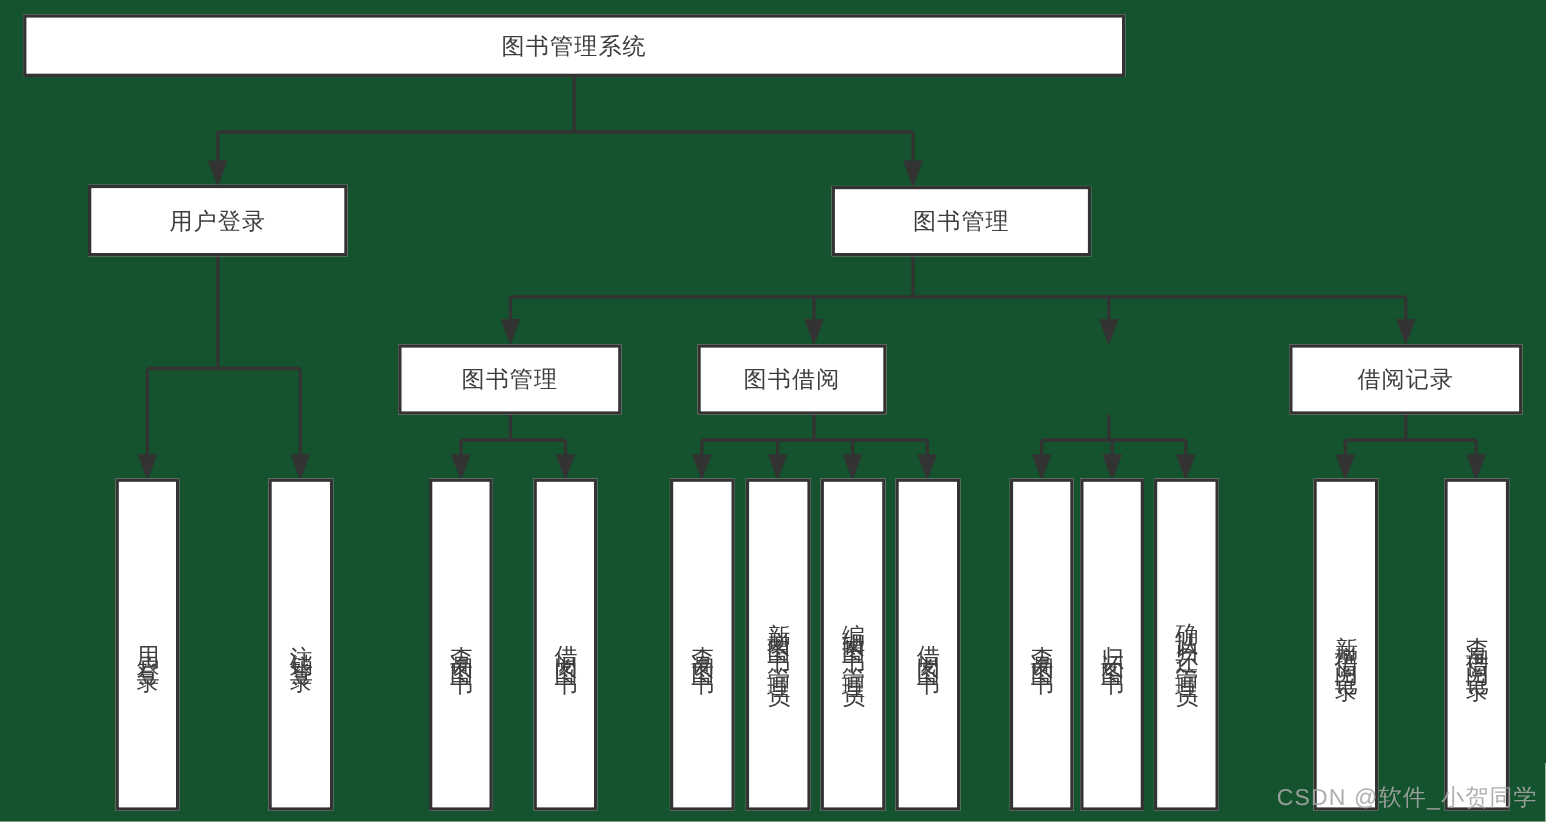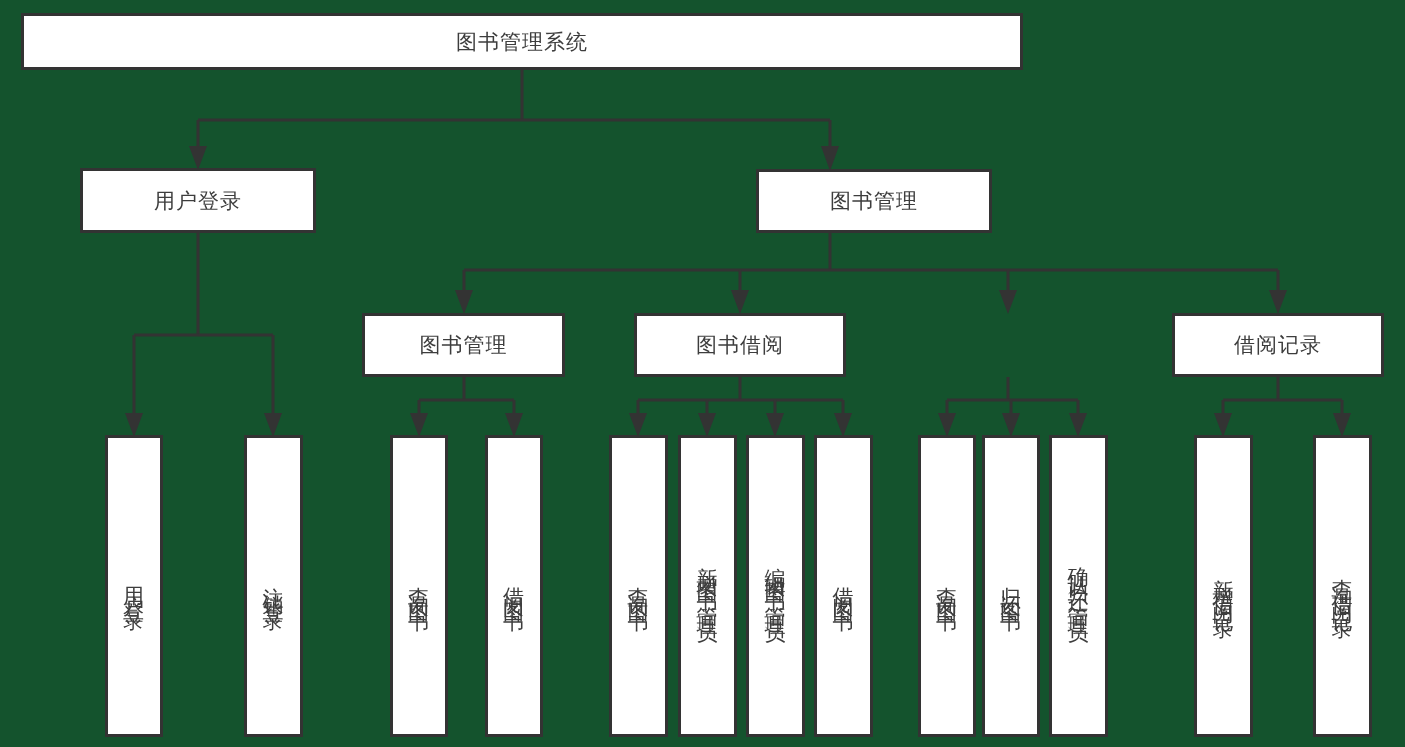--- a/index.html
+++ b/index.html
@@ -139,21 +139,21 @@
   <div class="node" style="left:80px; top:168px; width:236px; height:65px;">
     <span class="label">用户登录</span>
   </div>
   <div class="node" style="left:712px; top:169px; width:236px; height:64px;margin-left:44px;">
     <span class="label">图书管理</span>
   </div>
 
   <div class="node" style="left:362px; top:313px; width:203px; height:64px;">
     <span class="label">图书管理</span>
   </div>
-  <div class="node" style="left:634px; top:313px; width:212px; height:64px;">
+  <div class="node" style="left:634px; top:313px; width:172px; height:64px;">
     <span class="label">图书借阅</span>
   </div>
   <div class="node" style="left:1172px; top:313px; width:212px; height:64px;">
     <span class="label">借阅记录</span>
   </div>
 
   <div class="node leaf" style="left:105px; top:435px; width:58px; height:302px;">
     <span class="label">用户登录</span>
   </div>
   <div class="node leaf" style="left:244px; top:435px; width:59px; height:302px;">
@@ -190,14 +190,15 @@
     <span class="label">确认归还（管理员）</span>
   </div>
 
   <div class="node leaf" style="left:1194px; top:435px; width:59px; height:302px;">
     <span class="label">新增借阅记录</span>
   </div>
   <div class="node leaf" style="left:1313px; top:435px; width:59px; height:302px;">
     <span class="label">查询借阅记录</span>
   </div>
 
+  <div class="watermark">CSDN @软件_小贺同学</div>
 
 </div>
 
 </body></html>

